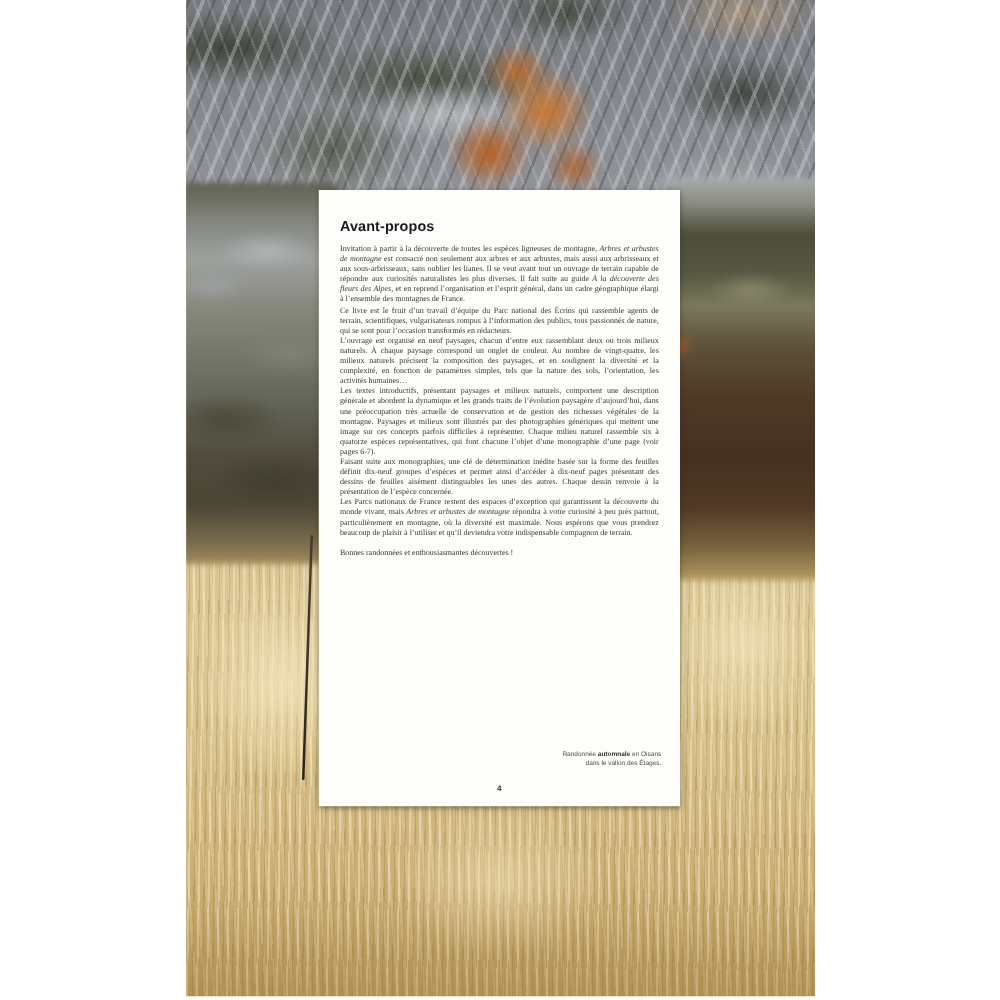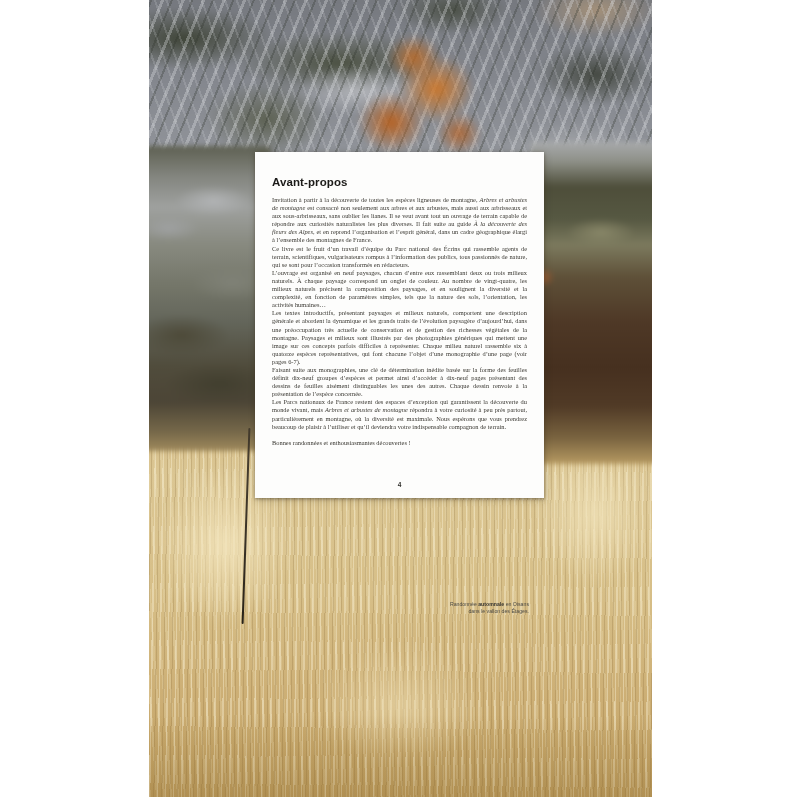--- a/index.html
+++ b/index.html
@@ -71,21 +71,21 @@
       radial-gradient(18px 14px at 8% 42%, rgba(176,96,48,0.9), rgba(176,96,48,0) 75%),
       radial-gradient(50px 20px at 55% 28%, rgba(144,142,110,0.8), rgba(144,142,110,0) 70%),
       linear-gradient(180deg,#a8aaac 0%,#8e9088 6%,#4e4e3a 14%,#565842 24%,#7c7a5e 32%,#5e5038 42%,#4e3826 56%,#46301f 70%,#503a26 82%,#7a6440 92%,#b69a62 100%);
     filter:blur(2.5px);}
 
   .stick{left:96px;top:428px;width:2px;height:196px;border-radius:2px;
     background:linear-gradient(180deg, rgba(62,54,42,0.9), rgba(30,25,18,0.95));
     transform:rotate(2deg);}
 
   
-  .sheet{position:absolute;left:255px;top:152px;width:289px;height:346px;
+  .sheet{position:absolute;left:255px;top:152px;width:289px;height:493px;
     background:#fdfdfc;
     box-shadow:0 1px 3px rgba(60,50,30,0.45), 1px 2px 7px rgba(60,50,30,0.25);}
   .sheet-title{position:absolute;left:17px;top:16px;
     font-family:"Liberation Sans",sans-serif;font-weight:bold;
     font-size:11.5px;letter-spacing:0.1px;color:#1c1b19;}
   .sheet-body{position:absolute;left:17px;right:17px;top:44px;
     font-family:"Liberation Serif",serif;
     font-size:6.4px;line-height:8.1px;color:#3a3832;
     text-align:justify;}
   .sheet-body p{margin:0;}

